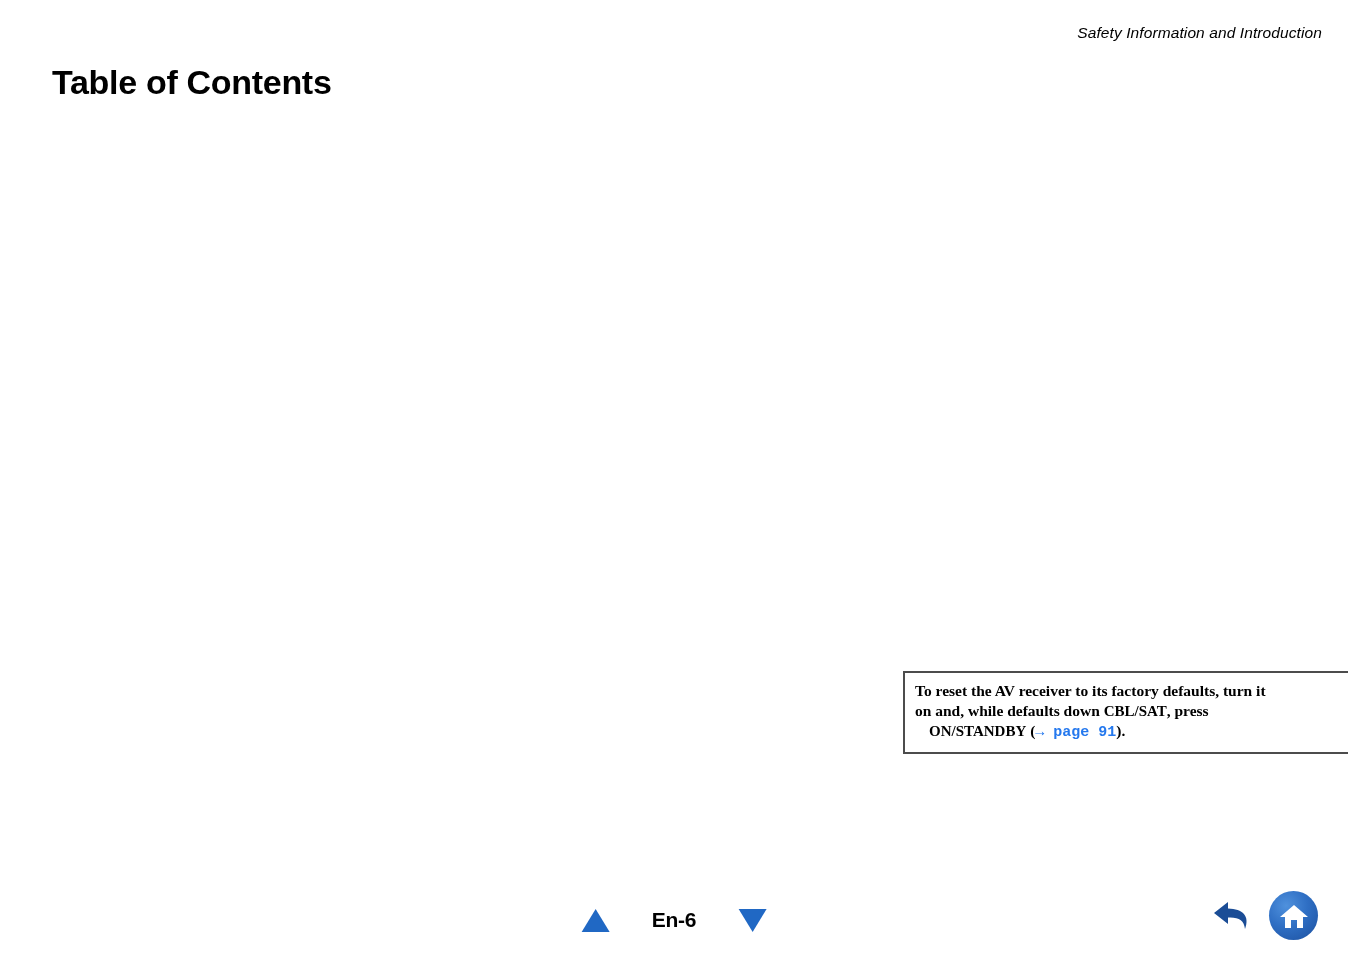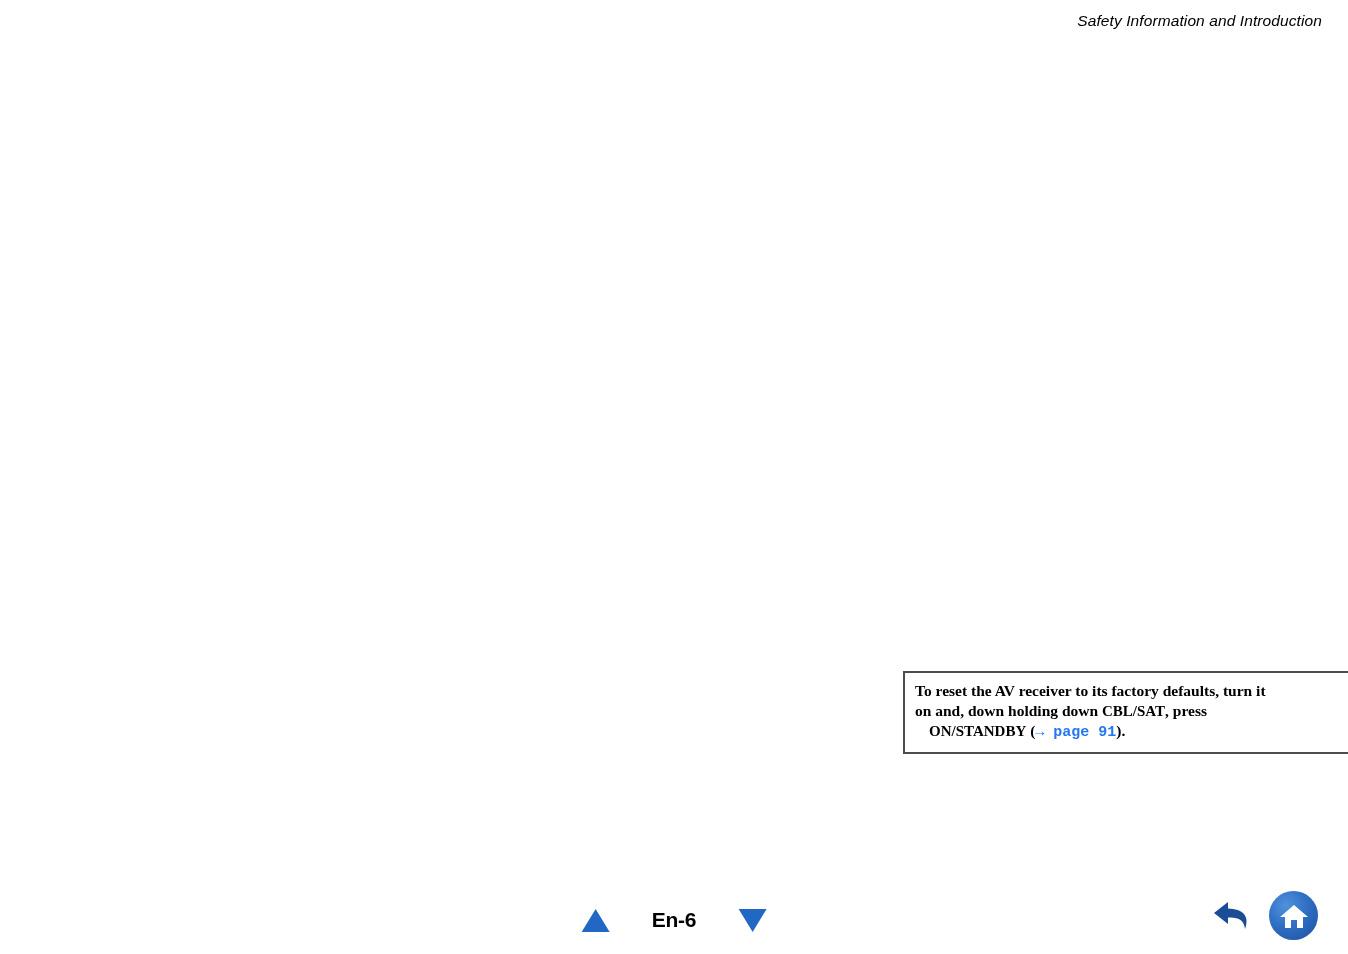--- a/index.html
+++ b/index.html
@@ -16,21 +16,21 @@
     overflow: hidden;
   }
   .page {
     position: absolute;
     inset: 0;
   }
 
   
   .running-header {
     position: absolute;
-    top: 12px;
+    top: 24px;
     right: 26px;
     font-family: "Liberation Sans", sans-serif;
     font-style: italic;
     font-size: 15.5px;
     color: #000;
     letter-spacing: 0.1px;
   }
 
   
   .page-title {
@@ -136,29 +136,30 @@
   }
   svg { display: block; }
 </style>
 </head>
 <body>
 
 <div class="page">
 
   <div class="running-header">Safety Information and Introduction</div>
 
+  <h1 class="page-title">Table of Contents</h1>
 
   <div class="col col-1"></div>
   <div class="col col-2"></div>
   <div class="col col-3"></div>
 
   <div class="reset-box">
     <span>To reset the AV receiver to its factory defaults, turn it</span>
     <br>
-    <span>on and, down holding down </span><span class="sans">CBL/SAT</span><span>, press</span>
+    <span>on and, while defaults down </span><span class="sans">CBL/SAT</span><span>, press</span>
     <br>
     <span class="indent"></span><span class="sans">ON/STANDBY</span><span> (</span><span class="link">→ page 91</span><span>).</span>
   </div>
 
   <div class="footer">
     <div class="pager">
       <div class="tri tri-up"></div>
       <div class="pager-label">En-6</div>
       <div class="tri tri-down"></div>
     </div>

